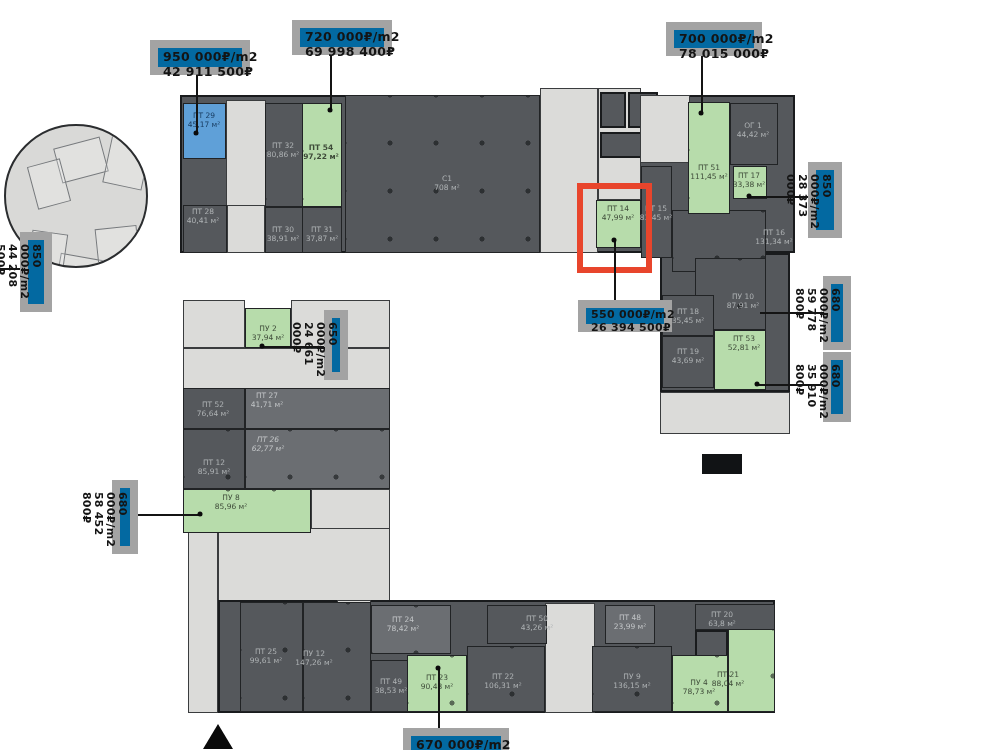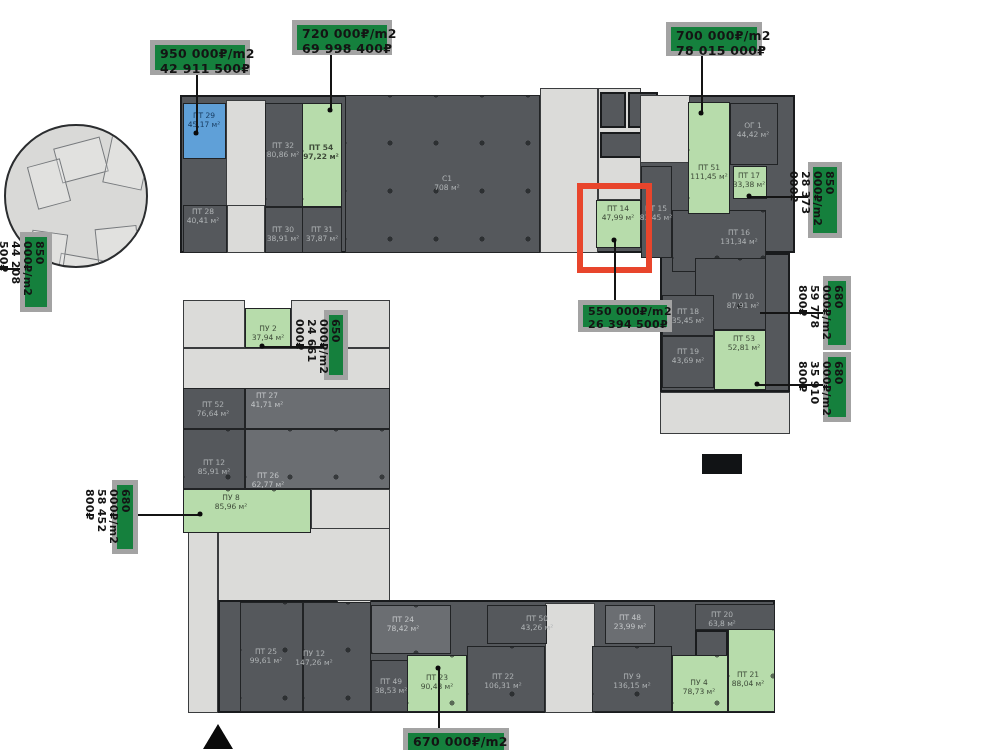--- a/index.html
+++ b/index.html
@@ -14,21 +14,21 @@
   .t-green{background:var(--green);}
   .t-blue{background:var(--blue);}
   .dots{background-image:radial-gradient(circle,rgba(12,14,16,.55) 2.2px,transparent 2.9px);
         background-size:46px 48px;background-position:21px 23px;}
   .unit-label{position:absolute;transform:translate(-50%,-50%);text-align:center;
         font-size:7.5px;line-height:9px;white-space:nowrap;pointer-events:none;z-index:30;}
   .lab-dark{color:#aeb2b4;}
   .lab-mid{color:#c2c5c7;}
   .lab-green{color:#3e4b39;}
   .lab-blue{color:#16395d;}
-  .callout{position:absolute;background:#15803d;border:5px solid #a3a3a3;font-weight:bold;
+  .callout{position:absolute;background:#0369a1;border:8px solid #a3a3a3;font-weight:bold;
         color:#141414;box-sizing:border-box;z-index:60;}
   .callout.h{padding:1px 5px;font-size:12.5px;line-height:15px;letter-spacing:.3px;white-space:nowrap;}
   .callout.small{font-size:11px;line-height:12.5px;}
   .callout.v{writing-mode:vertical-rl;padding:4px 2px;font-size:11px;line-height:12px;letter-spacing:.2px;}
   .conn{position:absolute;background:#141414;z-index:55;}
   .anchor-dot{position:absolute;width:5px;height:5px;border-radius:50%;background:#0b0b0b;
         transform:translate(-50%,-50%);z-index:56;}
   .highlight{position:absolute;border:6px solid var(--red);background:transparent;
         box-sizing:border-box;z-index:50;}
   .inset{position:absolute;border-radius:50%;background:#d9d9d7;border:2.5px solid #2b2d2f;
@@ -107,21 +107,21 @@
       <div class="unit-label lab-green" style="left: 618px; top: 213px;">
         <div>ПТ 14</div>
         <div>47,99 м²</div>
       </div>
       <div class="unit t-dark" style="left: 641px; top: 166px; width: 31px; height: 92px; position: absolute;"></div>
       <div class="unit-label lab-dark" style="left: 656px; top: 213px;">
         <div>ПТ 15</div>
         <div>83,45 м²</div>
       </div>
       <div class="unit t-dark dots" style="left: 672px; top: 210px; width: 94px; height: 62px; position: absolute;"></div>
-      <div class="unit-label lab-dark" style="left: 739px; top: 237px;">
+      <div class="unit-label lab-dark" style="left: 774px; top: 237px;">
         <div>ПТ 16</div>
         <div>131,34 м²</div>
       </div>
       <div class="unit t-dark" style="left: 730px; top: 103px; width: 48px; height: 62px; position: absolute;"></div>
       <div class="unit-label lab-dark" style="left: 753px; top: 130px;">
         <div>ОГ 1</div>
         <div>44,42 м²</div>
       </div>
       <div class="unit t-green dots" style="left: 688px; top: 102px; width: 42px; height: 112px; position: absolute;"></div>
       <div class="unit-label lab-green" style="left: 709px; top: 172px;">
@@ -162,21 +162,21 @@
       <div class="unit-label lab-dark" style="left: 213px; top: 409px;">
         <div>ПТ 52</div>
         <div>76,64 м²</div>
       </div>
       <div class="unit t-mid" style="left: 245px; top: 388px; width: 145px; height: 41px; position: absolute;"></div>
       <div class="unit-label lab-mid" style="left: 267px; top: 400px;">
         <div>ПТ 27</div>
         <div>41,71 м²</div>
       </div>
       <div class="unit t-mid dots" style="left: 245px; top: 429px; width: 145px; height: 60px; position: absolute;"></div>
-      <div class="unit-label lab-mid" style="left: 268px; top: 480px;">
+      <div class="unit-label lab-mid" style="left: 268px; top: 444px; font-style: italic;">
         <div>ПТ 26</div>
         <div>62,77 м²</div>
       </div>
       <div class="unit t-dark dots" style="left: 183px; top: 429px; width: 62px; height: 60px; position: absolute;"></div>
       <div class="unit-label lab-dark" style="left: 214px; top: 467px;">
         <div>ПТ 12</div>
         <div>85,91 м²</div>
       </div>
       <div class="unit t-green dots" style="left: 183px; top: 489px; width: 128px; height: 44px; position: absolute;"></div>
       <div class="unit-label lab-green" style="left: 231px; top: 502px;">
@@ -227,21 +227,21 @@
       <div class="unit-label lab-dark" style="left: 632px; top: 681px;">
         <div>ПУ 9</div>
         <div>136,15 м²</div>
       </div>
       <div class="unit t-green dots" style="left: 672px; top: 655px; width: 56px; height: 57px; position: absolute;"></div>
       <div class="unit-label lab-green" style="left: 699px; top: 687px;">
         <div>ПУ 4</div>
         <div>78,73 м²</div>
       </div>
       <div class="unit t-green dots" style="left: 728px; top: 628px; width: 47px; height: 84px; position: absolute;"></div>
-      <div class="unit-label lab-green" style="left: 748px; top: 679px;">
+      <div class="unit-label lab-green" style="left: 728px; top: 679px;">
         <div>ПТ 21</div>
         <div>88,04 м²</div>
       </div>
       <div class="unit t-dark" style="left: 695px; top: 604px; width: 80px; height: 26px; position: absolute;"></div>
       <div class="unit-label lab-dark" style="left: 722px; top: 619px;">
         <div>ПТ 20</div>
         <div>63,8 м²</div>
       </div>
     </div>
   <div id="layer-inset">

